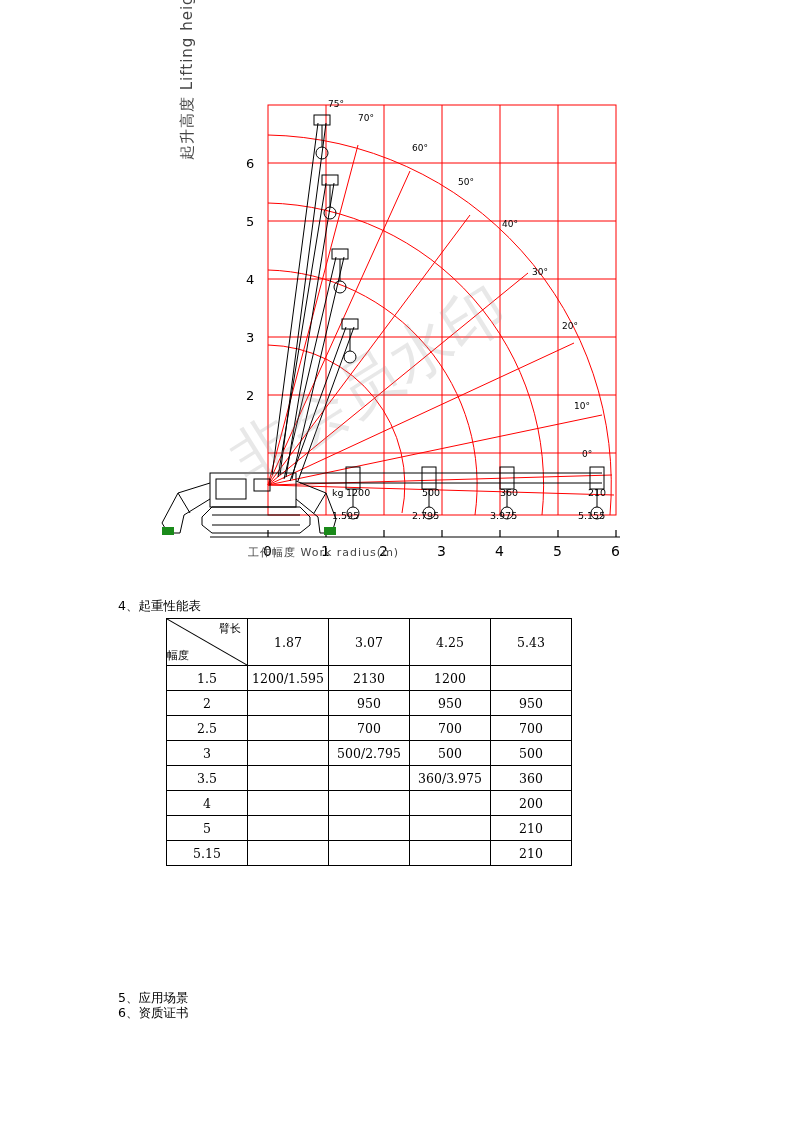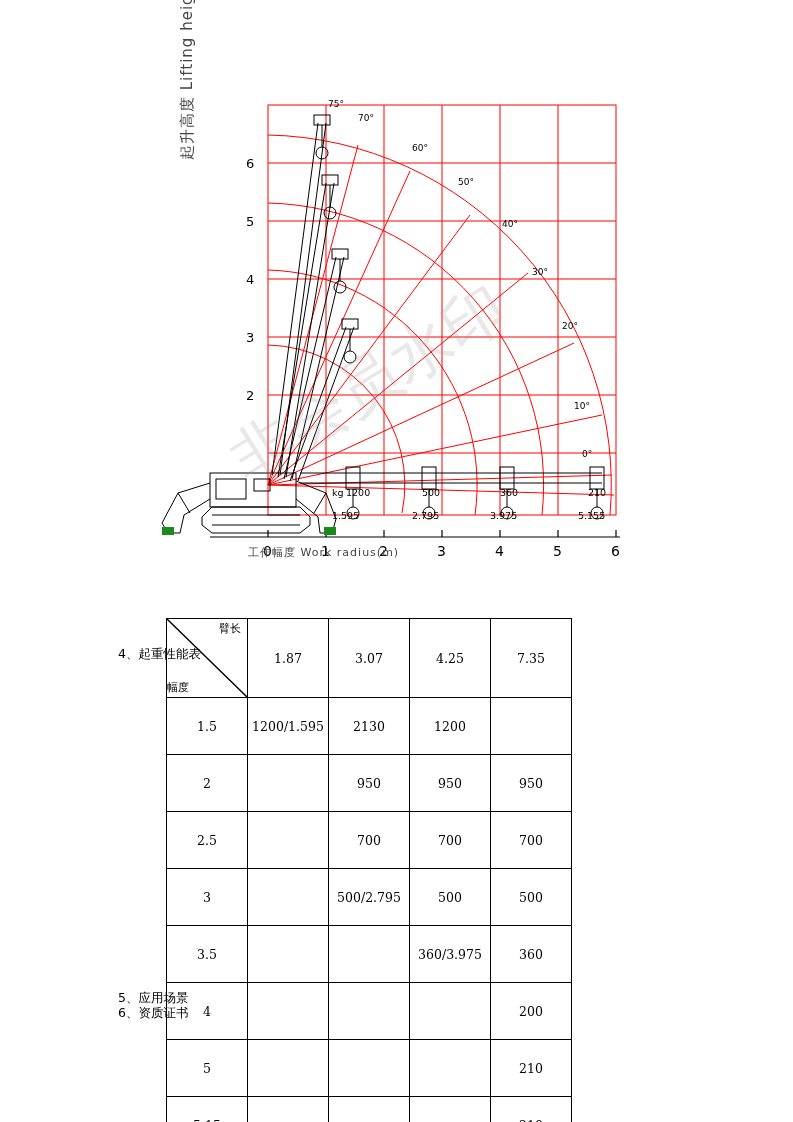--- a/index.html
+++ b/index.html
@@ -53,39 +53,39 @@
     pointer-events:none;
   }
 
   
   .section-heading{
     position:absolute;
     font-size:12.5px;
     font-family:"DejaVu Sans", sans-serif;
     color:#000;
   }
-  #heading-4{left:118px;top:598px;margin-top:48px;}
+  #heading-4{left:118px;top:598px;}
   #heading-5{left:118px;top:990px;}
   #heading-6{left:118px;top:1005px;}
 
   
   .perf-table{
     position:absolute;
     left:166px;top:618px;
     border-collapse:collapse;
     font-size:12.5px;
     font-family:"DejaVu Serif", serif;
   }
   .perf-table td{
     border:1px solid #000;
     width:76px;
     height:24px;
     text-align:center;
     vertical-align:middle;
-    padding:16px 2px;
+    padding:0 2px;
   }
   .perf-table td.first-col{width:76px;}
   .perf-table tr.header-row td{height:46px;}
   .corner-cell{
     position:relative;
     padding:0 !important;
   }
   .corner-cell .diag{
     position:absolute;left:0;top:0;width:100%;height:100%;
   }
@@ -278,21 +278,21 @@
         <td class="first-col corner-cell">
           <svg class="diag" viewBox="0 0 76 46" preserveAspectRatio="none">
             <line x1="0" y1="0" x2="76" y2="46" stroke="#000" stroke-width="1"></line>
           </svg>
           <span class="tl">臂长</span>
           <span class="bl">幅度</span>
         </td>
         <td>1.87</td>
         <td>3.07</td>
         <td>4.25</td>
-        <td>7.35</td>
+        <td>5.43</td>
       </tr>
 
       <tr>
         <td class="first-col">1.5</td>
         <td>1200/1.595</td>
         <td>2130</td>
         <td>1200</td>
         <td></td>
       </tr>
       <tr>

